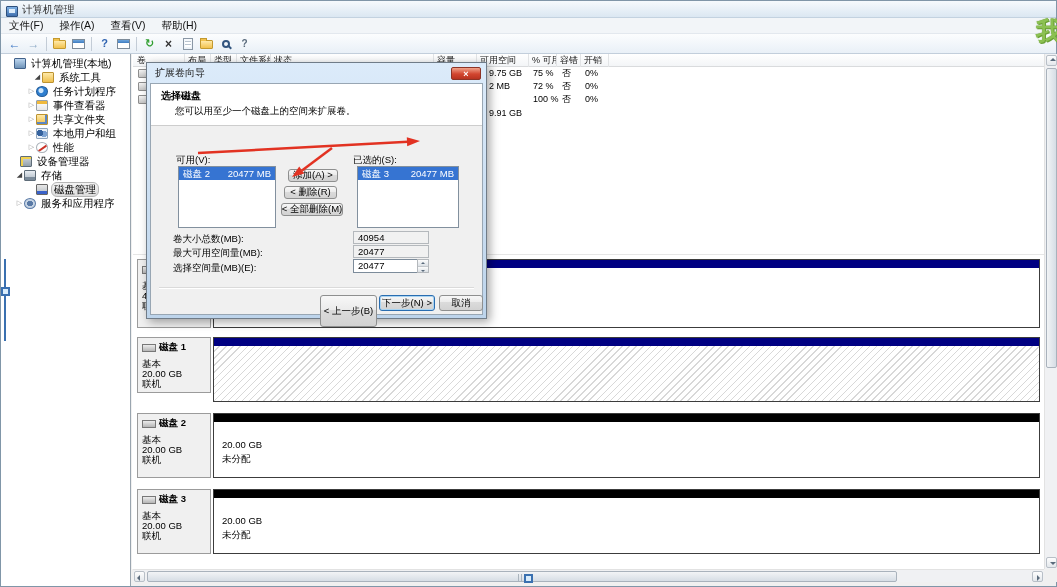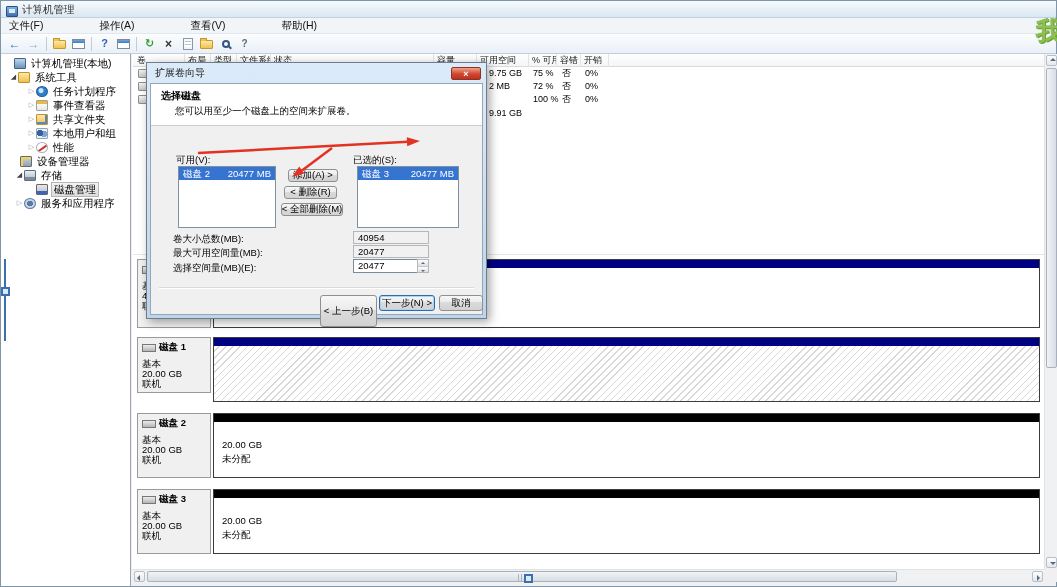--- a/index.html
+++ b/index.html
@@ -8,21 +8,21 @@
             box-shadow: inset 0 0 0 1px #8096a8; font-family:"Liberation Sans","DejaVu Sans",sans-serif; }
 
   
   .titlebar { position:absolute; left:1px; top:1px; right:1px; height:17px;
     background:linear-gradient(#f6fafd,#dbe7f2); border-bottom:1px solid #c3d2e0;
     display:flex; align-items:flex-end; padding-left:5px; font-size:10.5px; color:#333; }
   .app-icon { width:12px; height:11px; margin-right:4px; background:linear-gradient(#7fb2e5,#3f6fae);
     border:1px solid #2d4f7c; border-radius:1px; position:relative; }
   .app-icon::after { content:""; position:absolute; left:2px; top:2px; right:2px; height:4px; background:#dcecfa; }
   .menubar { position:absolute; left:1px; top:18px; right:1px; height:16px; background:#f2f5f8;
-    display:flex; align-items:center; font-size:10.5px; color:#111; border-bottom:1px solid #e3e8ee;gap:40px; }
+    display:flex; align-items:center; font-size:10.5px; color:#111; border-bottom:1px solid #e3e8ee; }
   .menu-item { padding:0 8px; height:100%; display:flex; align-items:center; cursor:default; }
   .toolbar { position:absolute; left:1px; top:34px; right:1px; height:20px;
     background:linear-gradient(#fcfdfe,#e9f0f7); border-bottom:1px solid #c2cedb;
     display:flex; align-items:center; padding-left:4px; }
   .tb-btn { width:19px; height:17px; display:flex; align-items:center; justify-content:center; border-radius:2px; }
   .tb-sep { width:1px; height:14px; background:#c3ccd6; margin:0 3px; }
   .tbi { font-size:12px; font-weight:bold; line-height:1; }
   .g-blue  { color:#3b76c4; }
   .g-dim   { color:#93afc9; }
   .g-green { color:#2f9e2f; font-size:11px; }
@@ -39,21 +39,21 @@
   .ico-mag::after { content:""; position:absolute; width:5px; height:2px; background:#33557f; transform:rotate(45deg); right:-4px; bottom:-2px; }
 
   
   .tree-pane { position:absolute; left:1px; top:54px; width:130px; bottom:1px; background:#fff;
     border-right:1px solid #9aa5af; font-size:10.5px; color:#000; padding-top:2px; }
   .tree-item { height:14px; display:flex; align-items:center; white-space:nowrap; }
   .expander { width:9px; font-size:7px; color:#444; display:inline-block; text-align:center; flex:0 0 9px; }
   .expander.hollow { color:#9a9a9a; }
   .ticon { width:12px; height:11px; flex:0 0 12px; margin-right:3px; position:relative; border-radius:1px; }
   .tlabel { line-height:13px; padding:0 2px; }
-  .tlabel.sel { background:linear-gradient(#f4f4f4,#dcdcdc); border:1px solid #b5b5b5; border-radius:0; }
+  .tlabel.sel { background:linear-gradient(#f4f4f4,#dcdcdc); border:1px solid #b5b5b5; border-radius:6px; }
   .i-computer { background:linear-gradient(#bdd7f0,#6f93b8); border:1px solid #41618a; }
   .i-systools { background:linear-gradient(#ffe9a8,#eec04e); border:1px solid #bd9330; }
   .i-clock { background:radial-gradient(circle at 40% 40%, #cfe6fa 0 2px, #2f7fd0 3px); border-radius:50%; border:1px solid #1f5a99; }
   .i-event { background:linear-gradient(#fff,#e8e8e8); border:1px solid #98a2ab; box-shadow: inset 0 3px 0 #f0b93c; }
   .i-share { background:linear-gradient(#ffe9a8,#eec04e); border:1px solid #bd9330; box-shadow: inset -2px -2px 0 #5b87c5; }
   .i-users { background: radial-gradient(circle at 30% 45%, #35629e 0 3px, transparent 3px), radial-gradient(circle at 70% 55%, #7ea4d4 0 3px, transparent 3px), #e9f0f8; border:1px solid #8fa5bd; }
   .i-perf { background:#fff; border:1px solid #aab1b8; border-radius:50%; position:relative; overflow:hidden; }
   .i-perf::after { content:""; position:absolute; left:-2px; top:4px; width:16px; height:2px; background:#cc3327; transform:rotate(-35deg); }
   .i-device { background:linear-gradient(#cfd6dc,#93a0ab); border:1px solid #5f6d79; box-shadow: inset 2px 2px 0 #f2d24e; }
   .i-storage { background:linear-gradient(#e8edf2,#aeb9c4); border:1px solid #5f6d79; box-shadow: inset 0 -3px 0 #7b8b9a; }
@@ -193,21 +193,21 @@
         <span class="tbi g-gray">?</span>
       </div>
   </div>
 
   <div class="tree-pane">
     <div class="tree-item" style="padding-left:4px">
       <span class="expander"></span>
       <span class="ticon i-computer"></span>
       <span class="tlabel">计算机管理(本地)</span>
     </div>
-    <div class="tree-item" style="padding-left:8px">
+    <div class="tree-item" style="padding-left:32px">
       <span class="expander">◢</span>
       <span class="ticon i-systools"></span>
       <span class="tlabel">系统工具</span>
     </div>
     <div class="tree-item" style="padding-left:26px">
       <span class="expander hollow">▷</span>
       <span class="ticon i-clock"></span>
       <span class="tlabel">任务计划程序</span>
     </div>
     <div class="tree-item" style="padding-left:26px">

